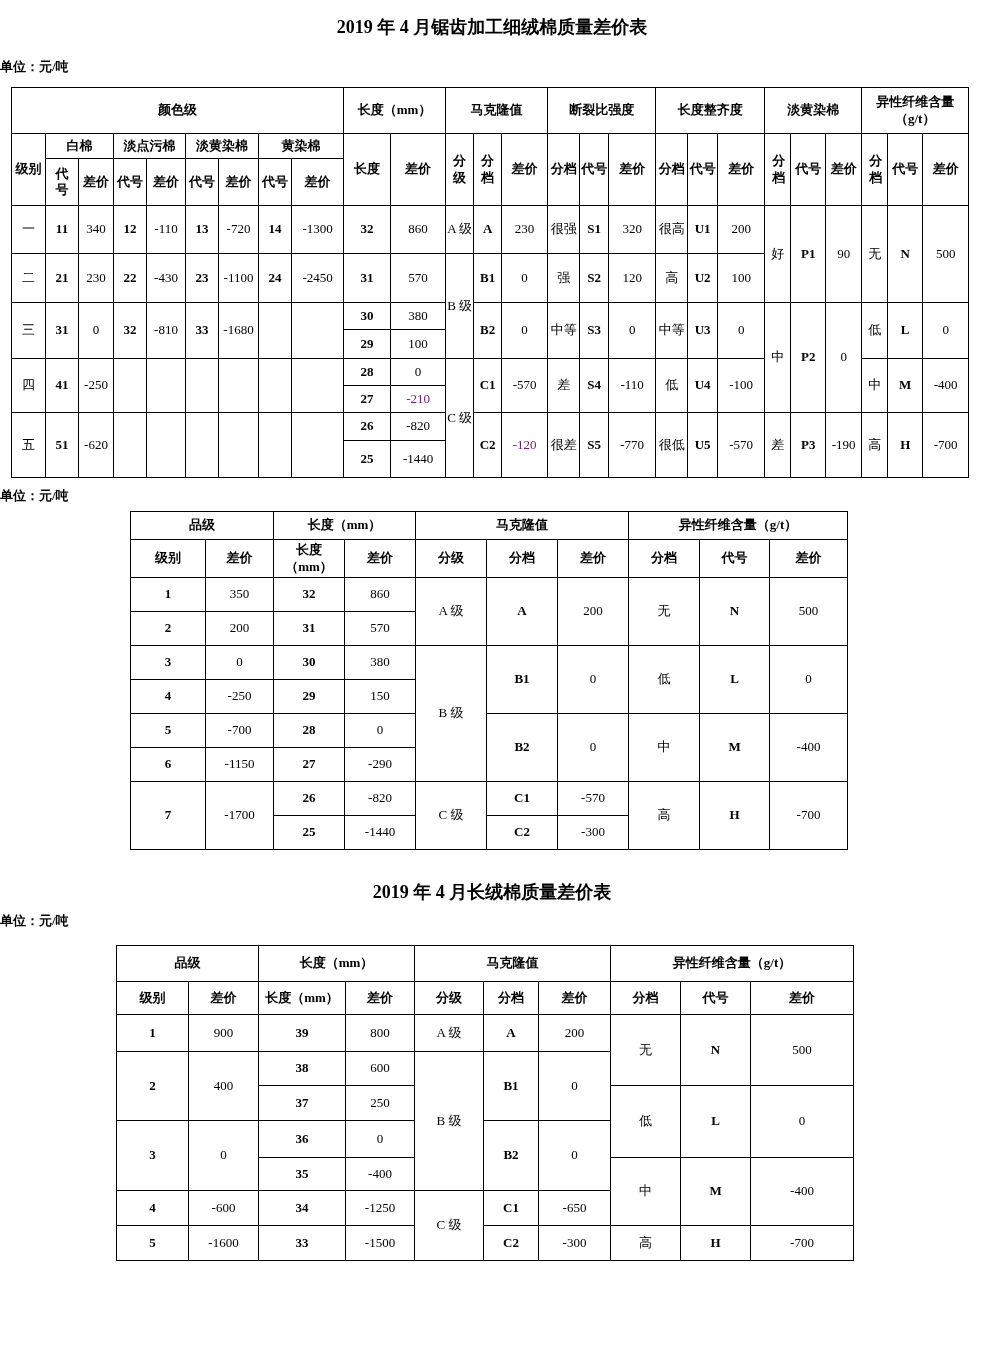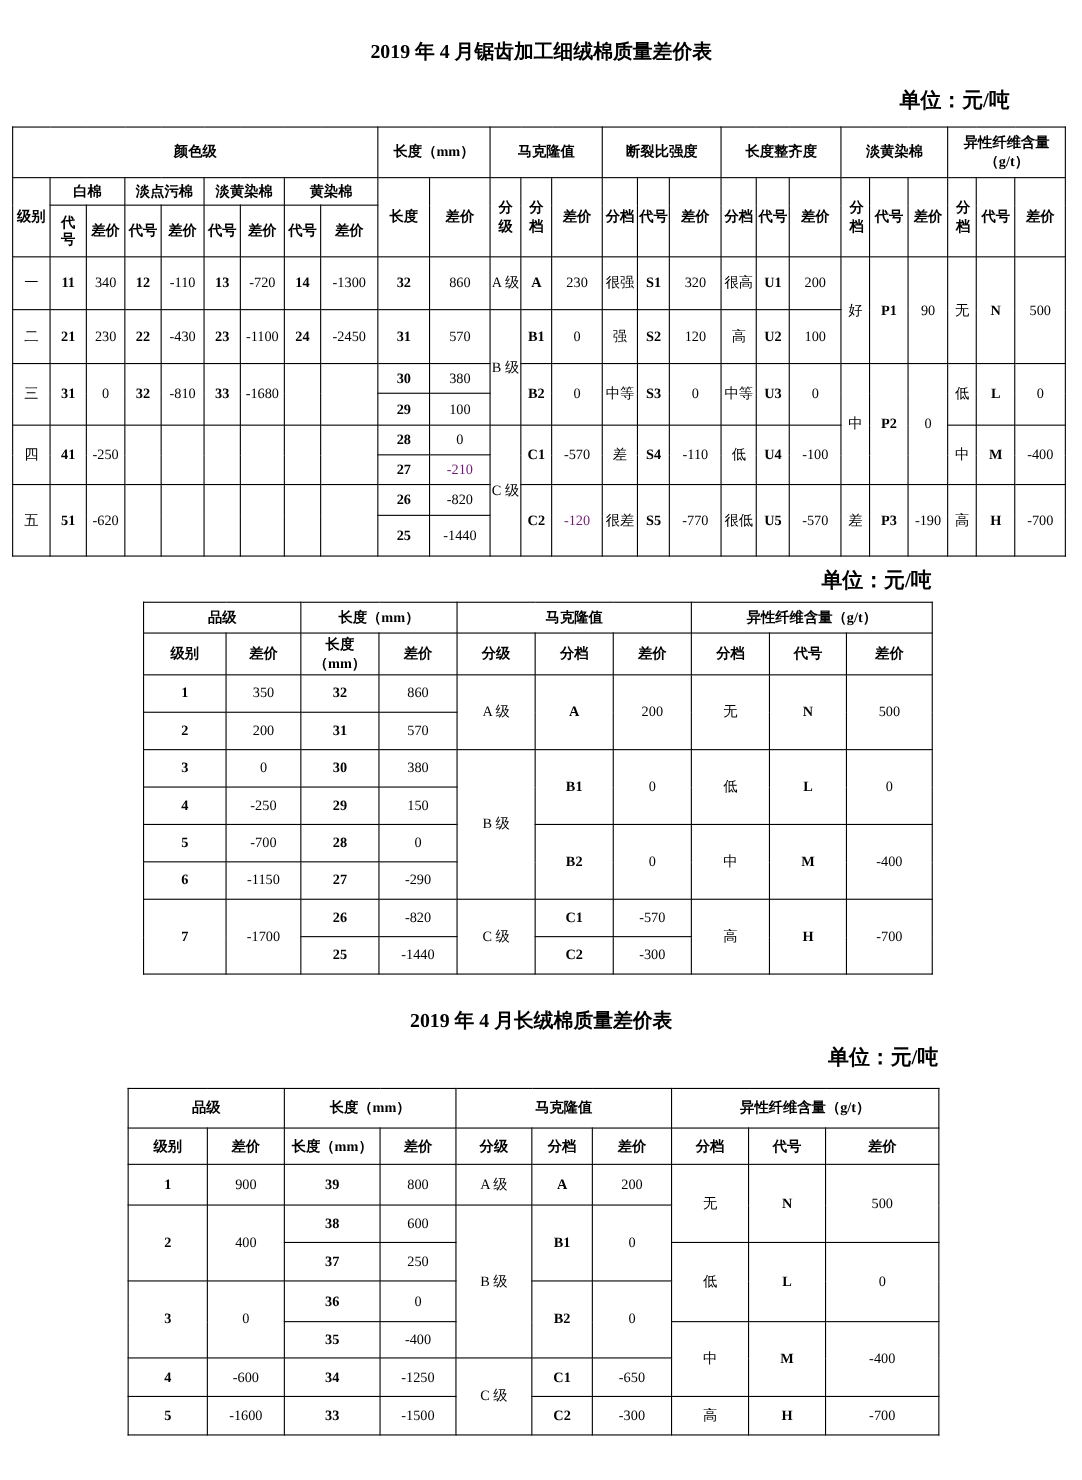--- a/index.html
+++ b/index.html
@@ -1,21 +1,21 @@
 <!DOCTYPE html>
 <html><head>
 <meta charset="utf-8">
 <style>
   html,body{margin:0;padding:0;background:#fff;color:#000;font-family:"Liberation Serif","DejaVu Serif",serif;}
   .page{width:984px;height:1345px;background:#fff;overflow:hidden;}
   .title{font-size:18px;font-weight:bold;text-align:center;margin:0;line-height:22px;}
-  #title1{padding-top:36px;}
+  #title1{padding-top:16px;}
   #title2{margin-top:27px;}
   #title3{margin-top:31px;}
-  .unit{font-size:19px;font-weight:bold;text-align:right;box-sizing:border-box;}
+  .unit{font-size:13px;font-weight:bold;text-align:left;box-sizing:border-box;}
   .unit1{width:968px;padding-right:50px;margin-top:20px;margin-bottom:11px;}
   .unit2{width:847px;margin-top:9px;margin-bottom:6px;}
   .unit3{width:853px;margin-top:9px;margin-bottom:15px;}
   table{border-collapse:collapse;table-layout:fixed;padding-left:28px;}
   #t1{margin-left:11px;width:957px;}
   #t2{margin-left:130px;width:717px;}
   #t3{margin-left:116px;width:737px;}
   th,td{border:1px solid #000;text-align:center;vertical-align:middle;font-size:13px;padding:0 1px;font-weight:normal;line-height:1.25;}
   th{font-weight:bold;}
   .b{font-weight:bold;}

